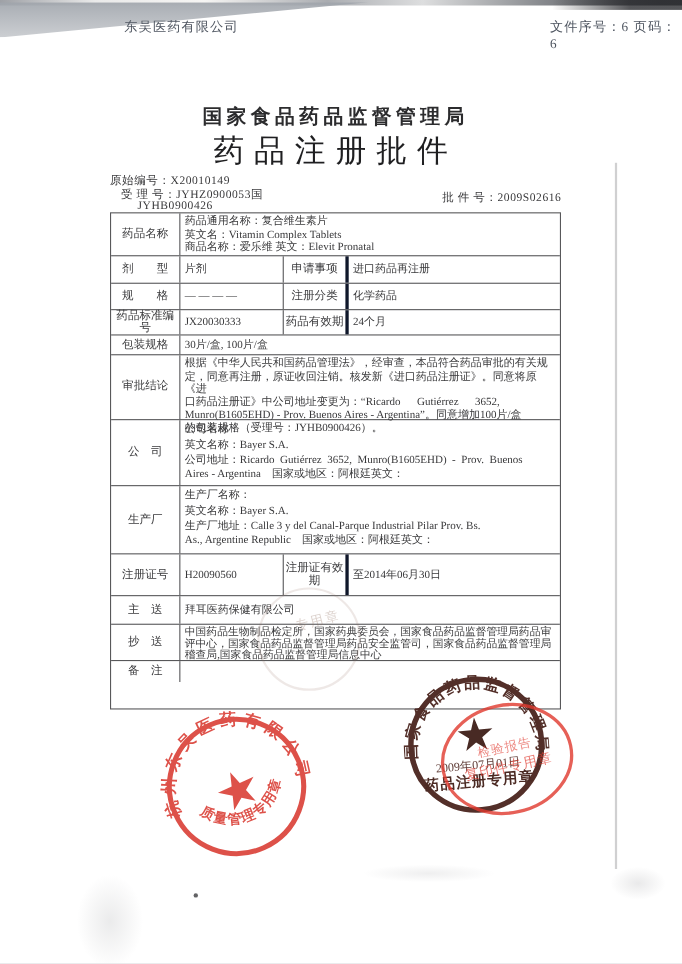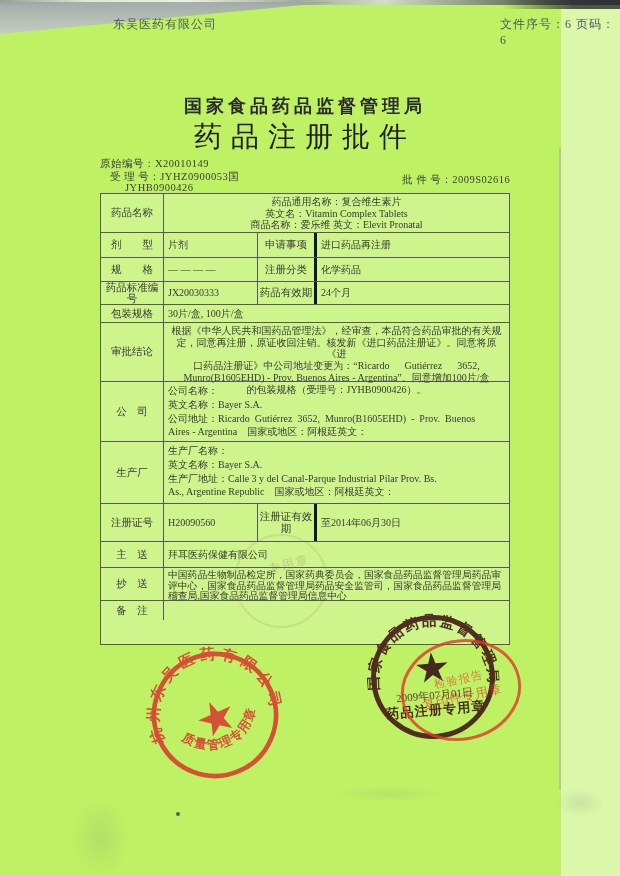--- a/index.html
+++ b/index.html
@@ -1,17 +1,17 @@
 <!DOCTYPE html>
 <html><head>
 <meta charset="utf-8">
 <style>
   html,body{margin:0;padding:0;}
   body{width:620px;height:876px;background:#cfd1d4;font-family:"Liberation Serif","DejaVu Serif",serif;}
-  .page{position:relative;width:620px;height:876px;overflow:hidden;background:#bef264;}
+  .page{position:relative;width:620px;height:876px;overflow:hidden;background:#ffffff;}
   .abs{position:absolute;}
   
   .scan-top-edge{left:0;top:0;width:620px;height:5px;background:linear-gradient(90deg,#8d9096 0%,#e6e6e6 14%,#f4f3f1 30%,#9b9ea3 48%,#d7d8d9 62%,#6f7277 80%,#26272a 97%);opacity:.85;}
   .scan-top-right{right:0;top:0;width:118px;height:9px;background:linear-gradient(90deg,rgba(40,41,44,0),#2b2c30 60%);opacity:.8;}
   .page-corner-shadow{left:0;top:2px;width:335px;height:32px;background:linear-gradient(180deg,#9fa4ab,#c6c9cd);clip-path:polygon(0 0,335px 0,0 32px);opacity:.9;}
   .paper-fold-line{left:559px;top:148px;width:2px;height:642px;background:#a9aaac;opacity:.55;}
   .right-tone{left:561px;top:0;width:59px;height:876px;background:rgba(255,255,255,.45);}
   .ink-dot{left:176px;top:812px;width:4px;height:4px;border-radius:50%;background:#3c3c3e;opacity:.8;}
   .smudge1{left:70px;top:795px;width:60px;height:85px;background:radial-gradient(closest-side,rgba(110,112,116,.14),rgba(110,112,116,0));}
   .smudge2{left:555px;top:788px;width:50px;height:30px;background:radial-gradient(closest-side,rgba(120,120,124,.16),rgba(120,120,124,0));}
@@ -35,21 +35,21 @@
   .trow:last-child{border-bottom:none;}
   .tlabel{flex:none;width:62px;border-right:1px solid #58585a;display:flex;align-items:center;justify-content:center;text-align:center;font-size:10.5px;color:#3a3a3c;white-space:pre-line;line-height:11.5px;}
   .tval{flex:1;padding:2px 4px;font-size:10px;color:#38383a;white-space:pre-wrap;line-height:12px;}
   .vc{display:flex;align-items:center;}
   .c2{flex:none;width:94px;border-right:1px solid #58585a;box-sizing:border-box;}
   .l2{flex:none;width:56px;border-right:3px solid #0f172a;display:flex;align-items:center;justify-content:center;text-align:center;font-size:10.5px;color:#3a3a3c;white-space:pre-line;line-height:11.5px;padding:0;}
   .r1{height:39px;} .r2{height:26px;} .r3{height:25px;} .r4{height:24px;} .r5{height:23px;}
   .r6{height:18px;} .r7{height:59px;} .r8{height:60px;} .r9{height:62px;} .r10{height:38px;}
   .r11{height:26px;} .r12{height:33px;} .r13{height:19px;}
   .lh135{line-height:13.8px;}
-  .lh118{line-height:11.7px;text-align:center;}
+  .lh118{line-height:11.7px;}
   .lh103{line-height:10.6px;font-size:9.8px;}
   
   .stamp{position:absolute;pointer-events:none;}
   .company-seal{left:146px;top:646px;width:138px;height:138px;transform:rotate(-24deg);opacity:.88;}
   .sfda-seal{left:367px;top:611px;width:132px;height:132px;transform:rotate(-5deg);opacity:.95;}
   .copy-seal{left:396px;top:633px;width:130px;height:114px;transform:rotate(-12deg);opacity:.8;}
   .ghost-ring{left:234px;top:534px;width:90px;height:90px;border:2px solid rgba(150,115,100,.16);border-radius:50%;}
   .ghost-text{left:268px;top:556px;font-size:12px;color:rgba(145,115,100,.32);transform:rotate(-14deg);letter-spacing:2px;}
 </style>
 </head>

